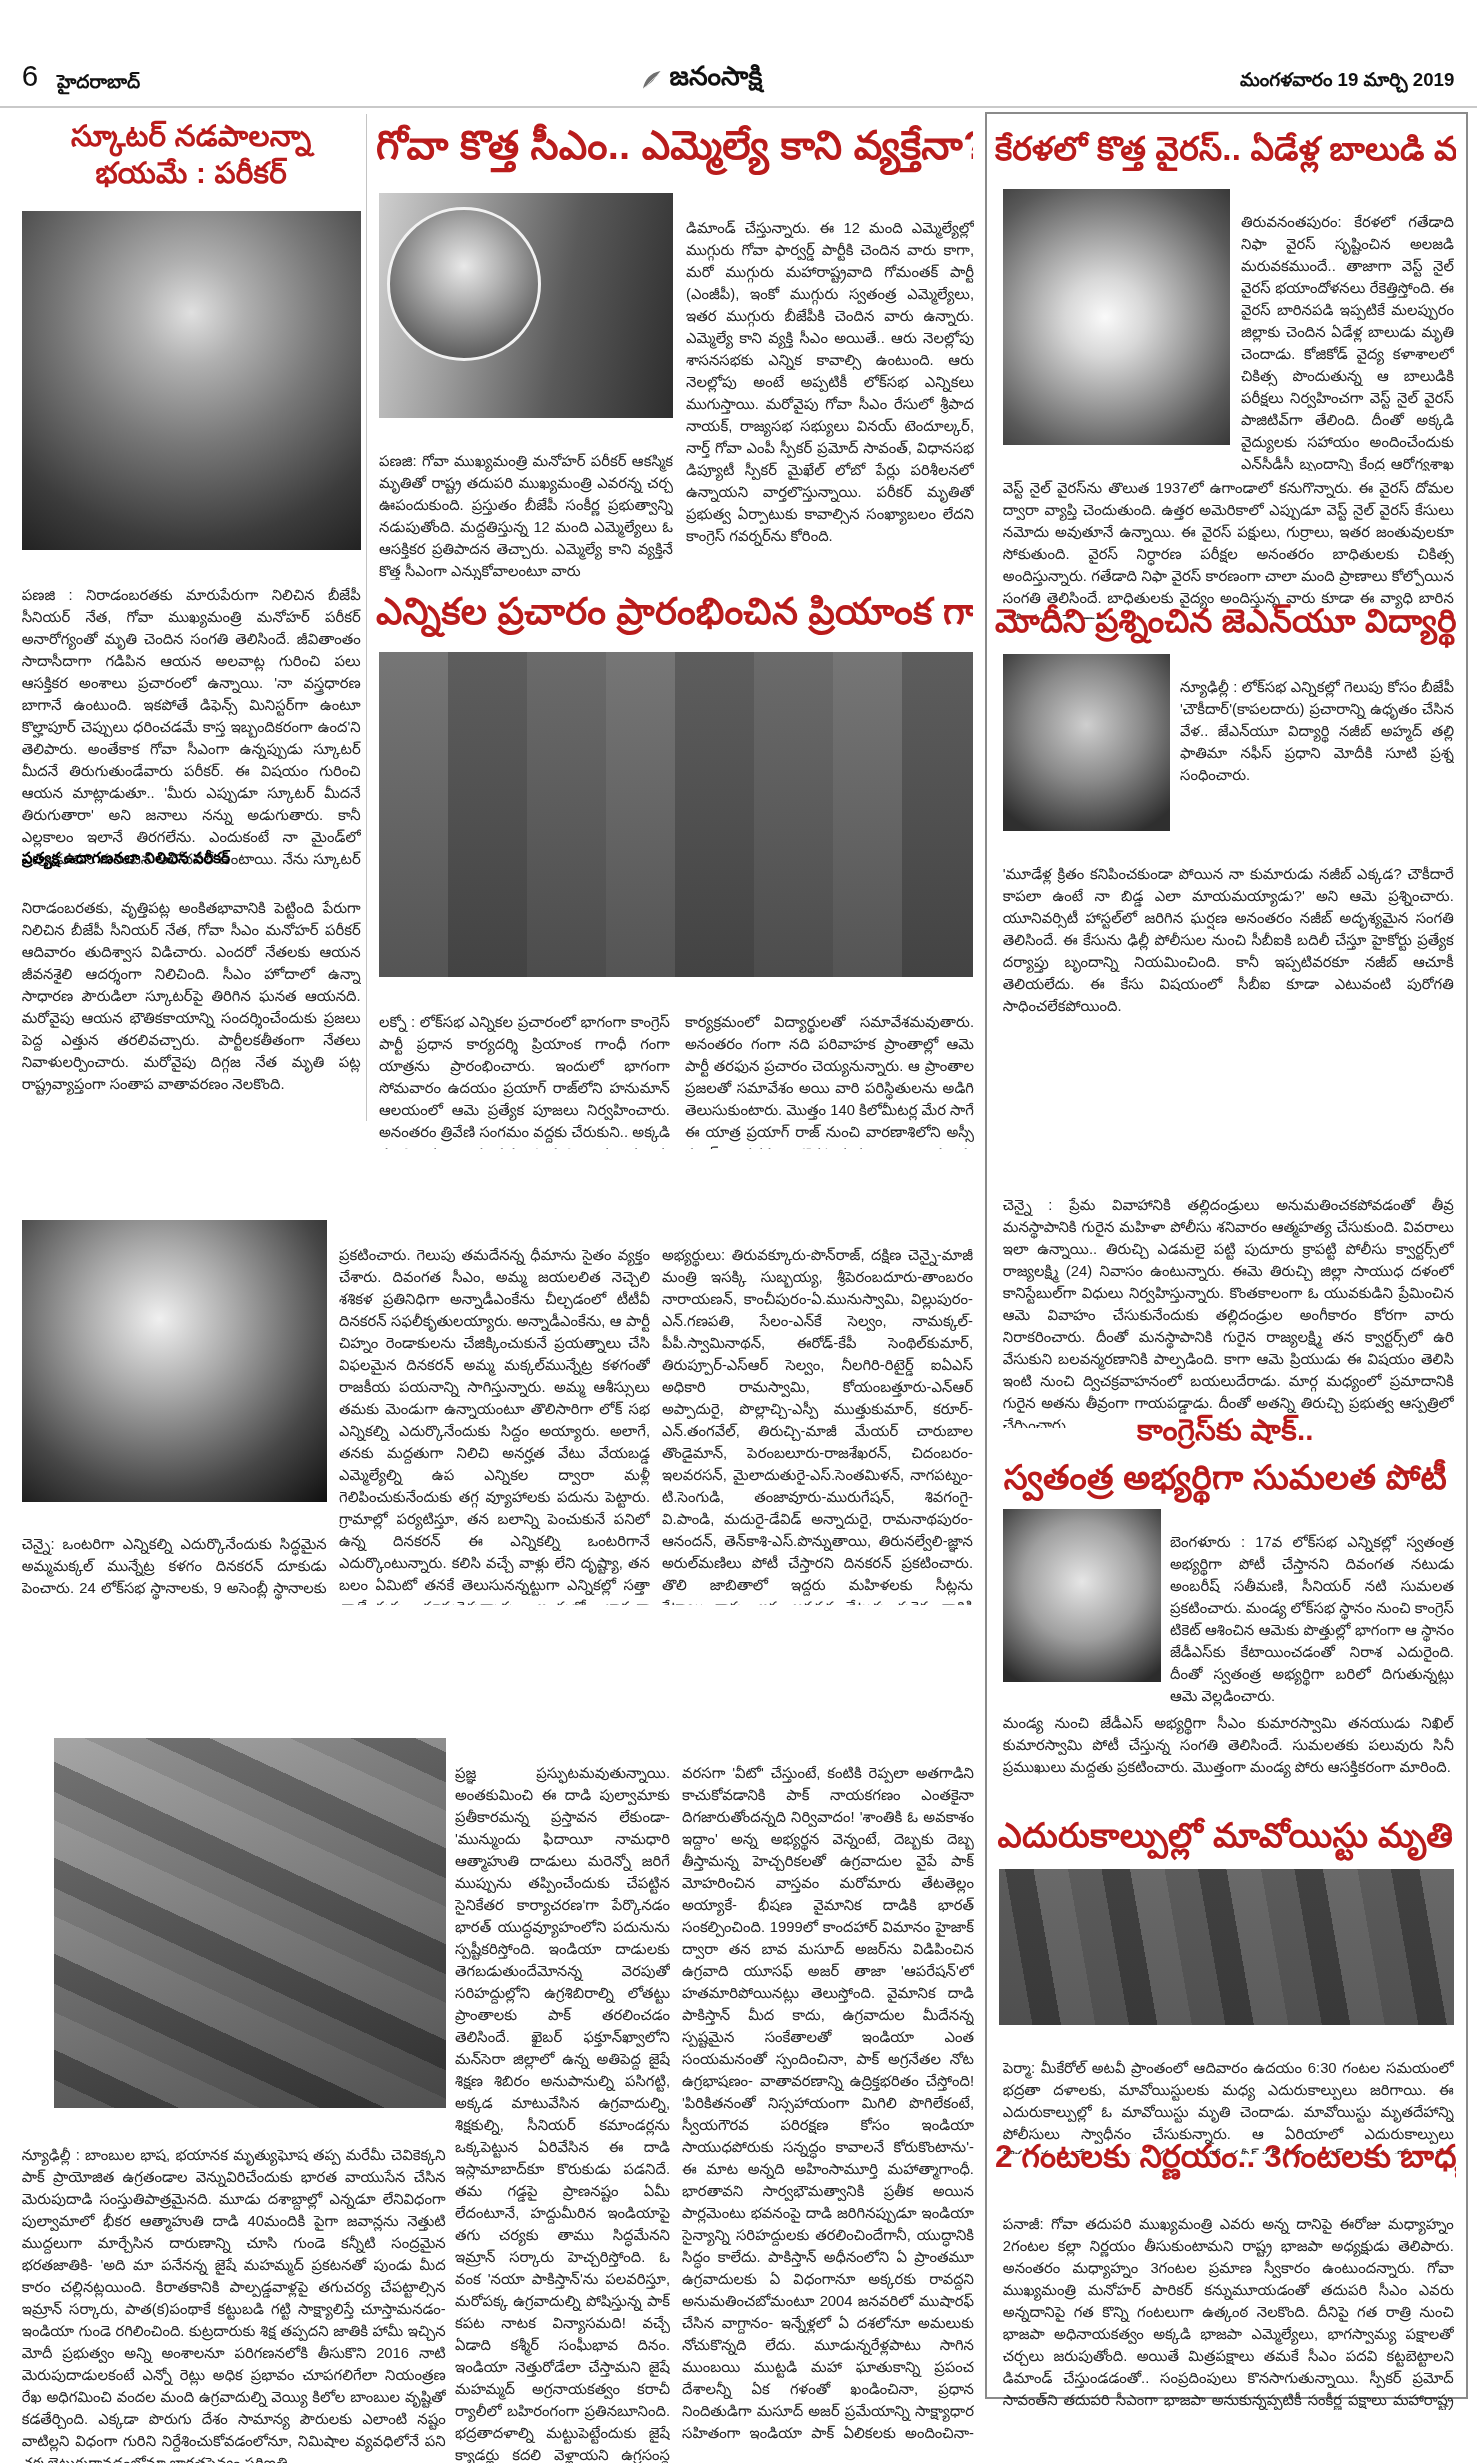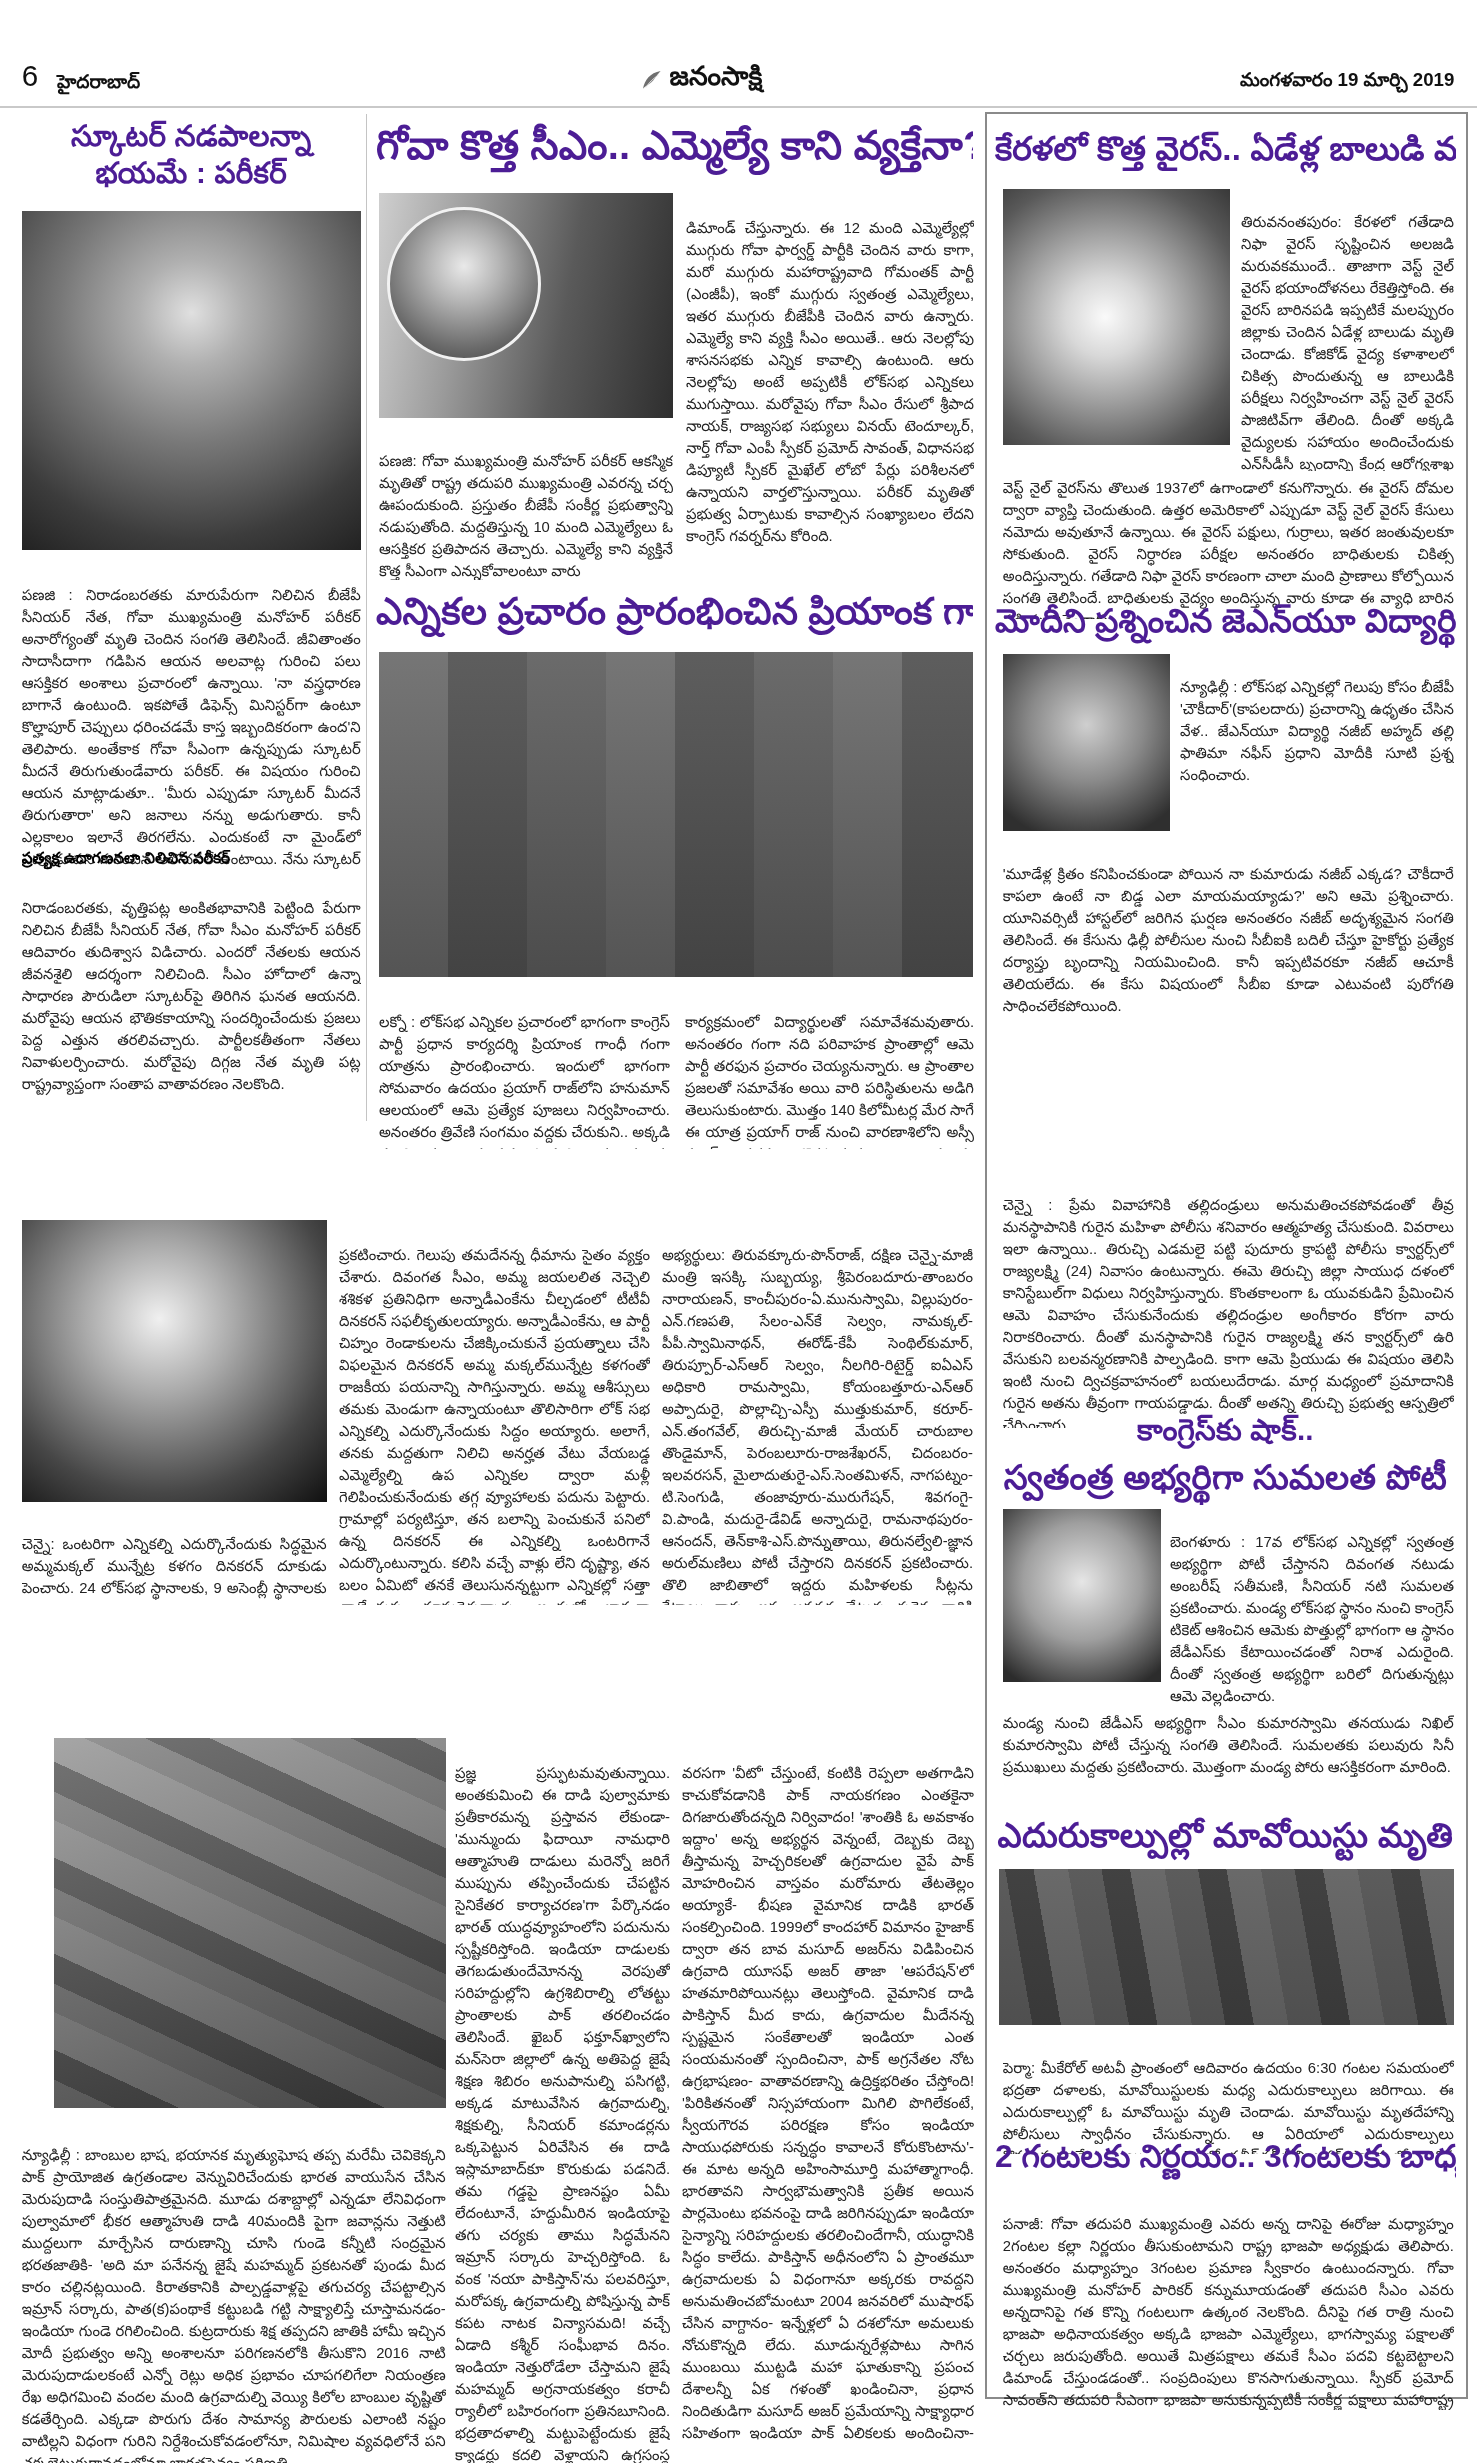--- a/index.html
+++ b/index.html
@@ -6,21 +6,21 @@
   .page {
     position:relative; width:1478px; height:2464px; background:#fff;
     font-family:"Liberation Sans", sans-serif; color:#1b1b1b; overflow:hidden;
   }
   .abs { position:absolute; }
   .body-text {
     font-size:14.8px; line-height:22px; text-align:justify;
     overflow:hidden; color:#222;margin-top:24px;
   }
   .headline {
-    font-weight:800; color:#4c1d95; text-align:center; overflow:hidden;
+    font-weight:800; color:#b91c1c; text-align:center; overflow:hidden;
     line-height:1.25; letter-spacing:0.2px;
   }
   .subhead { font-weight:800; color:#000; font-size:15.3px; overflow:hidden; }
   .photo { position:absolute; overflow:hidden; }
   .rule-h { position:absolute; background:#c9c9c9; height:2px; }
   .rule-v { position:absolute; background:#c4c4c4; width:1px; }
   .right-box {
     position:absolute; left:985px; top:112px; width:479px; height:2283px;
     border:2px solid #8a8a8a; background:#fff;
   }
@@ -66,21 +66,21 @@
   <div class="abs subhead" style="left:21.7px; top:849px; width:339px; height:21.7px;">ప్రత్యక్ష ఉదాగణనలా నిలిచిన పరీకర్</div>
   <div class="abs body-text" style="left:21.7px; top:873px; width:339px; height:229px;">నిరాడంబరతకు, వృత్తిపట్ల అంకితభావానికి పెట్టింది పేరుగా నిలిచిన బీజేపీ సీనియర్ నేత, గోవా సీఎం మనోహర్ పరీకర్ ఆదివారం తుదిశ్వాస విడిచారు. ఎందరో నేతలకు ఆయన జీవనశైలి ఆదర్శంగా నిలిచింది. సీఎం హోదాలో ఉన్నా సాధారణ పౌరుడిలా స్కూటర్‌పై తిరిగిన ఘనత ఆయనది. మరోవైపు ఆయన భౌతికకాయాన్ని సందర్శించేందుకు ప్రజలు పెద్ద ఎత్తున తరలివచ్చారు. పార్టీలకతీతంగా నేతలు నివాళులర్పించారు. మరోవైపు దిగ్గజ నేత మృతి పట్ల రాష్ట్రవ్యాప్తంగా సంతాప వాతావరణం నెలకొంది.</div>
 
   <div class="rule-v" style="left:366px; top:114px; height:1007px;"></div>
 
   <div class="abs headline" style="left:376px; top:120px; width:597px; height:59px; font-size:40px; white-space:nowrap;">గోవా కొత్త సీఎం.. ఎమ్మెల్యే కాని వ్యక్తేనా?</div>
   <div class="photo ph-two-men" style="left:379px; top:193px; width:294px; height:225px;">
     <div class="inset-circle"></div>
   </div>
   <div class="abs body-text" style="left:686px; top:193px; width:288px; height:361px;">డిమాండ్ చేస్తున్నారు. ఈ 12 మంది ఎమ్మెల్యేల్లో ముగ్గురు గోవా ఫార్వర్డ్ పార్టీకి చెందిన వారు కాగా, మరో ముగ్గురు మహారాష్ట్రవాది గోమంతక్ పార్టీ (ఎంజీపీ), ఇంకో ముగ్గురు స్వతంత్ర ఎమ్మెల్యేలు, ఇతర ముగ్గురు బీజేపీకి చెందిన వారు ఉన్నారు. ఎమ్మెల్యే కాని వ్యక్తి సీఎం అయితే.. ఆరు నెలల్లోపు శాసనసభకు ఎన్నిక కావాల్సి ఉంటుంది. ఆరు నెలల్లోపు అంటే అప్పటికీ లోక్‌సభ ఎన్నికలు ముగుస్తాయి. మరోవైపు గోవా సీఎం రేసులో శ్రీపాద నాయక్, రాజ్యసభ సభ్యులు వినయ్ టెందూల్కర్, నార్త్ గోవా ఎంపీ స్పీకర్ ప్రమోద్ సావంత్, విధానసభ డిప్యూటీ స్పీకర్ మైఖేల్ లోబో పేర్లు పరిశీలనలో ఉన్నాయని వార్తలొస్తున్నాయి. పరీకర్ మృతితో ప్రభుత్వ ఏర్పాటుకు కావాల్సిన సంఖ్యాబలం లేదని కాంగ్రెస్ గవర్నర్‌ను కోరింది.</div>
-  <div class="abs body-text" style="left:379px; top:426px; width:294px; height:130px;">పణజి: గోవా ముఖ్యమంత్రి మనోహర్ పరీకర్ ఆకస్మిక మృతితో రాష్ట్ర తదుపరి ముఖ్యమంత్రి ఎవరన్న చర్చ ఊపందుకుంది. ప్రస్తుతం బీజేపీ సంకీర్ణ ప్రభుత్వాన్ని నడుపుతోంది. మద్దతిస్తున్న 10 మంది ఎమ్మెల్యేలు ఓ ఆసక్తికర ప్రతిపాదన తెచ్చారు. ఎమ్మెల్యే కాని వ్యక్తినే కొత్త సీఎంగా ఎన్నుకోవాలంటూ వారు</div>
+  <div class="abs body-text" style="left:379px; top:426px; width:294px; height:130px;">పణజి: గోవా ముఖ్యమంత్రి మనోహర్ పరీకర్ ఆకస్మిక మృతితో రాష్ట్ర తదుపరి ముఖ్యమంత్రి ఎవరన్న చర్చ ఊపందుకుంది. ప్రస్తుతం బీజేపీ సంకీర్ణ ప్రభుత్వాన్ని నడుపుతోంది. మద్దతిస్తున్న 12 మంది ఎమ్మెల్యేలు ఓ ఆసక్తికర ప్రతిపాదన తెచ్చారు. ఎమ్మెల్యే కాని వ్యక్తినే కొత్త సీఎంగా ఎన్నుకోవాలంటూ వారు</div>
 
   <div class="abs headline" style="left:376px; top:589px; width:597px; height:55px; font-size:37px; white-space:nowrap;">ఎన్నికల ప్రచారం ప్రారంభించిన ప్రియాంక గాంధీ</div>
   <div class="photo ph-crowd" style="left:379px; top:652px; width:594px; height:325px;"></div>
   <div class="abs body-text" style="left:379px; top:987px; width:291px; height:138px;">లక్నో : లోక్‌సభ ఎన్నికల ప్రచారంలో భాగంగా కాంగ్రెస్ పార్టీ ప్రధాన కార్యదర్శి ప్రియాంక గాంధీ గంగా యాత్రను ప్రారంభించారు. ఇందులో భాగంగా సోమవారం ఉదయం ప్రయాగ్ రాజ్‌లోని హనుమాన్ ఆలయంలో ఆమె ప్రత్యేక పూజలు నిర్వహించారు. అనంతరం త్రివేణి సంగమం వద్దకు చేరుకుని.. అక్కడి నుంచి 'గంగా యాత్ర'ను ప్రారంభించారు. మూడు రోజుల పాటు స్టీమర్ బోట్ ద్వారా జరిగే 'గంగా యాత్ర' తొలి రోజున ప్రియాంక గాంధీ ప్రయాగ్ రాజ్‌లో పర్యటిస్తారు. దీనిలో భాగంగా నిర్వహించే 'బోట్ పే చర్చా'</div>
   <div class="abs body-text" style="left:685px; top:987px; width:289px; height:138px;">కార్యక్రమంలో విద్యార్థులతో సమావేశమవుతారు. అనంతరం గంగా నది పరివాహక ప్రాంతాల్లో ఆమె పార్టీ తరఫున ప్రచారం చెయ్యనున్నారు. ఆ ప్రాంతాల ప్రజలతో సమావేశం అయి వారి పరిస్థితులను అడిగి తెలుసుకుంటారు. మొత్తం 140 కిలోమీటర్ల మేర సాగే ఈ యాత్ర ప్రయాగ్ రాజ్ నుంచి వారణాశిలోని అస్సీ ఘాట్ వరకు కొనసాగుతుంది. బుధవారం వారణాసిలోని కాశీ విశ్వనాథున్ని దర్శించుకుని.. అక్కడి ప్రజలతో కలిసి హోలీ సంబరాల్లో పాల్గొనడంతో యాత్ర ముగుస్తుందని కాంగ్రెస్ వర్గాలు తెలిపాయి.</div>
 
   <div class="photo ph-dinakaran" style="left:21.7px; top:1220px; width:305px; height:282px;"></div>
   <div class="abs body-text" style="left:21.7px; top:1509px; width:305px; height:71px;">చెన్నై: ఒంటరిగా ఎన్నికల్ని ఎదుర్కొనేందుకు సిద్ధమైన అమ్మమక్కల్ మున్నేట్ర కళగం దినకరన్ దూకుడు పెంచారు. 24 లోక్‌సభ స్థానాలకు, 9 అసెంబ్లీ స్థానాలకు ఆదివారం అభ్యర్థులను</div>
   <div class="abs body-text" style="left:339px; top:1220px; width:311px; height:361px;">ప్రకటించారు. గెలుపు తమదేనన్న ధీమాను సైతం వ్యక్తం చేశారు. దివంగత సీఎం, అమ్మ జయలలిత నెచ్చెలి శశికళ ప్రతినిధిగా అన్నాడీఎంకేను చీల్చడంలో టీటీవీ దినకరన్ సఫలీకృతులయ్యారు. అన్నాడీఎంకేను, ఆ పార్టీ చిహ్నం రెండాకులను చేజిక్కించుకునే ప్రయత్నాలు చేసి విఫలమైన దినకరన్ అమ్మ మక్కల్‌మున్నేట్ర కళగంతో రాజకీయ పయనాన్ని సాగిస్తున్నారు. అమ్మ ఆశీస్సులు తమకు మెండుగా ఉన్నాయంటూ తొలిసారిగా లోక్ సభ ఎన్నికల్ని ఎదుర్కొనేందుకు సిద్దం అయ్యారు. అలాగే, తనకు మద్దతుగా నిలిచి అనర్హత వేటు వేయబడ్డ ఎమ్మెల్యేల్ని ఉప ఎన్నికల ద్వారా మళ్లీ గెలిపించుకునేందుకు తగ్గ వ్యూహాలకు పదును పెట్టారు. గ్రామాల్లో పర్యటిస్తూ, తన బలాన్ని పెంచుకునే పనిలో ఉన్న దినకరన్ ఈ ఎన్నికల్ని ఒంటరిగానే ఎదుర్కొంటున్నారు. కలిసి వచ్చే వాళ్లు లేని దృష్ట్యా, తన బలం ఏమిటో తనకే తెలుసునన్నట్టుగా ఎన్నికల్లో సత్తా చాటేందుకు దూసుకెళ్తున్నారు. ఇందులో భాగంగా అన్నాడీఎంకే కన్నా ముందుగా, తన అభ్యర్థులను ప్రకటించారు. వీరందరి పేర్లను ప్రకటించడమే కాదు, అన్నాడీఎంకే బలహీన పడిందని, గెలుపు తమదే అన్న ధీమాను దినకరన్ వ్యక్తం చేయడం గమనార్హం.</div>
   <div class="abs body-text" style="left:662px; top:1220px; width:311px; height:361px;">అభ్యర్థులు: తిరువక్కూరు-పొన్‌రాజ్, దక్షిణ చెన్నై-మాజీ మంత్రి ఇసక్కి సుబ్బయ్య, శ్రీపెరంబదూరు-తాంబరం నారాయణన్, కాంచీపురం-ఏ.మునుస్వామి, విల్లుపురం-ఎన్.గణపతి, సేలం-ఎన్‌కే సెల్వం, నామక్కల్-పీపీ.స్వామినాథన్, ఈరోడ్-కేపీ సెంథిల్‌కుమార్, తిరుప్పూర్-ఎస్ఆర్ సెల్వం, నీలగిరి-రిటైర్డ్ ఐఏఎస్ అధికారి రామస్వామి, కోయంబత్తూరు-ఎన్ఆర్ అప్పాదురై, పొల్లాచ్చి-ఎస్పీ ముత్తుకుమార్, కరూర్-ఎన్.తంగవేల్, తిరుచ్చి-మాజీ మేయర్ చారుబాల తొండైమాన్, పెరంబలూరు-రాజశేఖరన్, చిదంబరం-ఇలవరసన్, మైలాదుతురై-ఎస్.సెంతమిళన్, నాగపట్నం-టి.సెంగుడి, తంజావూరు-మురుగేషన్, శివగంగై-వి.పాండి, మదురై-డేవిడ్ అన్నాదురై, రామనాథపురం-ఆనందన్, తెన్‌కాశి-ఎస్.పొన్నుతాయి, తిరునల్వేలి-జ్ఞాన అరుల్‌మణిలు పోటీ చేస్తారని దినకరన్ ప్రకటించారు. తొలి జాబితాలో ఇద్దరు మహిళలకు సీట్లను కేటాయించారు. ఇక, అనర్హత వేటుకు గురైన వారికి అసెంబ్లీ ఉప ఎన్నికల్లో మళ్లీ సీటు అప్పగించారు. హుందమల్లి-ఏలుమలై, పెరంబూర్-వెట్రివేల్, తిరుప్పోరూర్-ఎం.కోదండపాణి, గుడియాత్తం-జయంతి పద్మనాభన్, అంబూర్-ఆర్.బాలసుబ్రమణి, హరూర్-మురుగన్, మానామదురై-ఎస్ మారియప్పన్ కెన్నెడి, సాత్తూరు-ఎస్‌జి సుబ్రమణియన్, పరమకుడి-డాక్టర్ ఎస్.ముత్తయ్య పోటీ చేయనున్నారు.</div>

